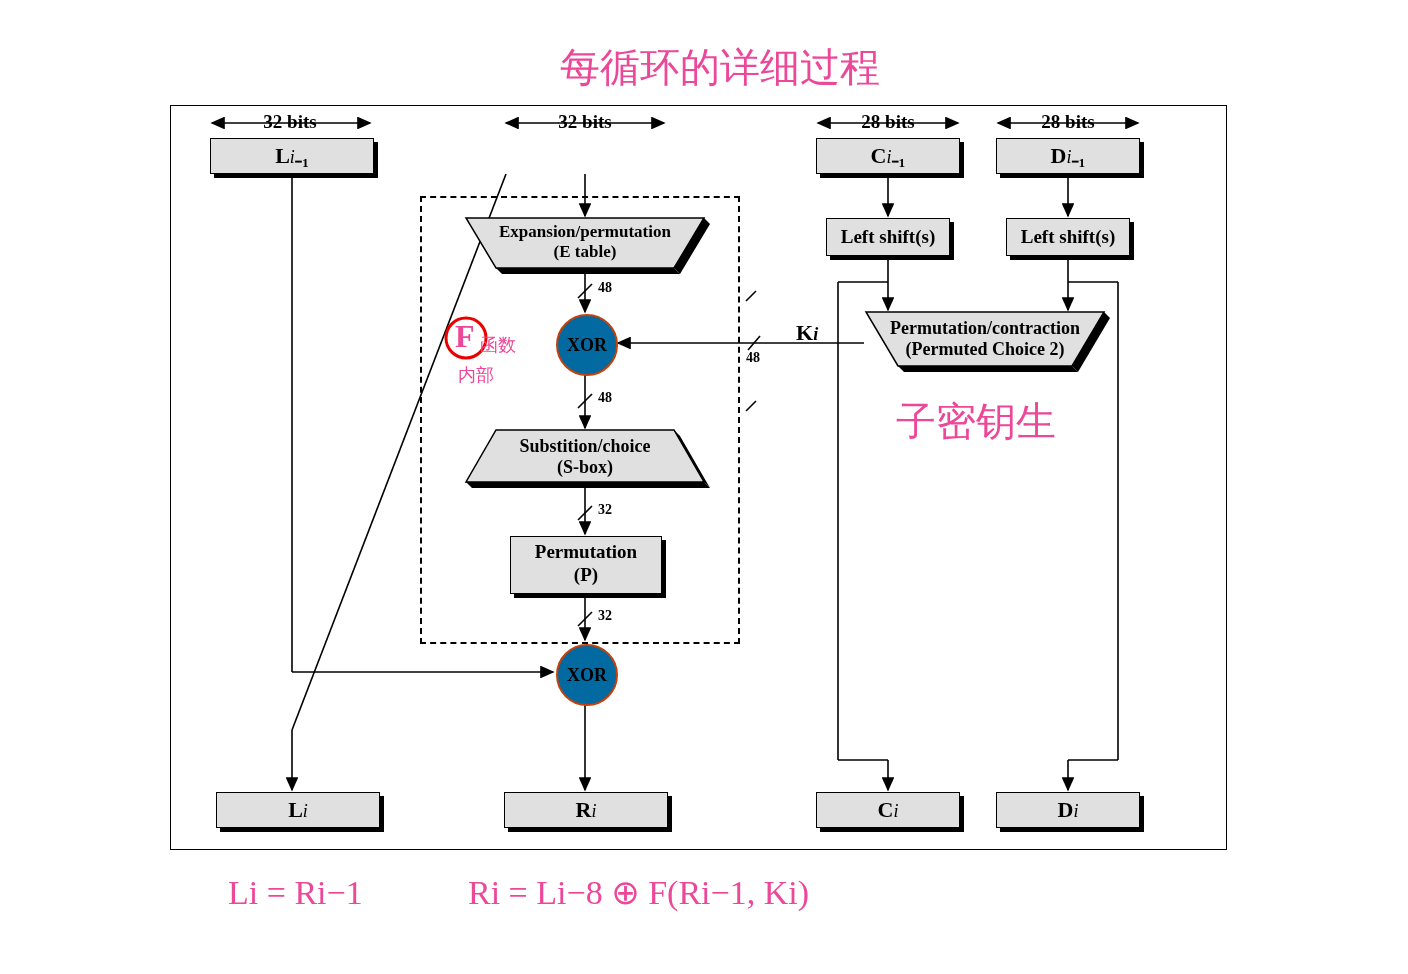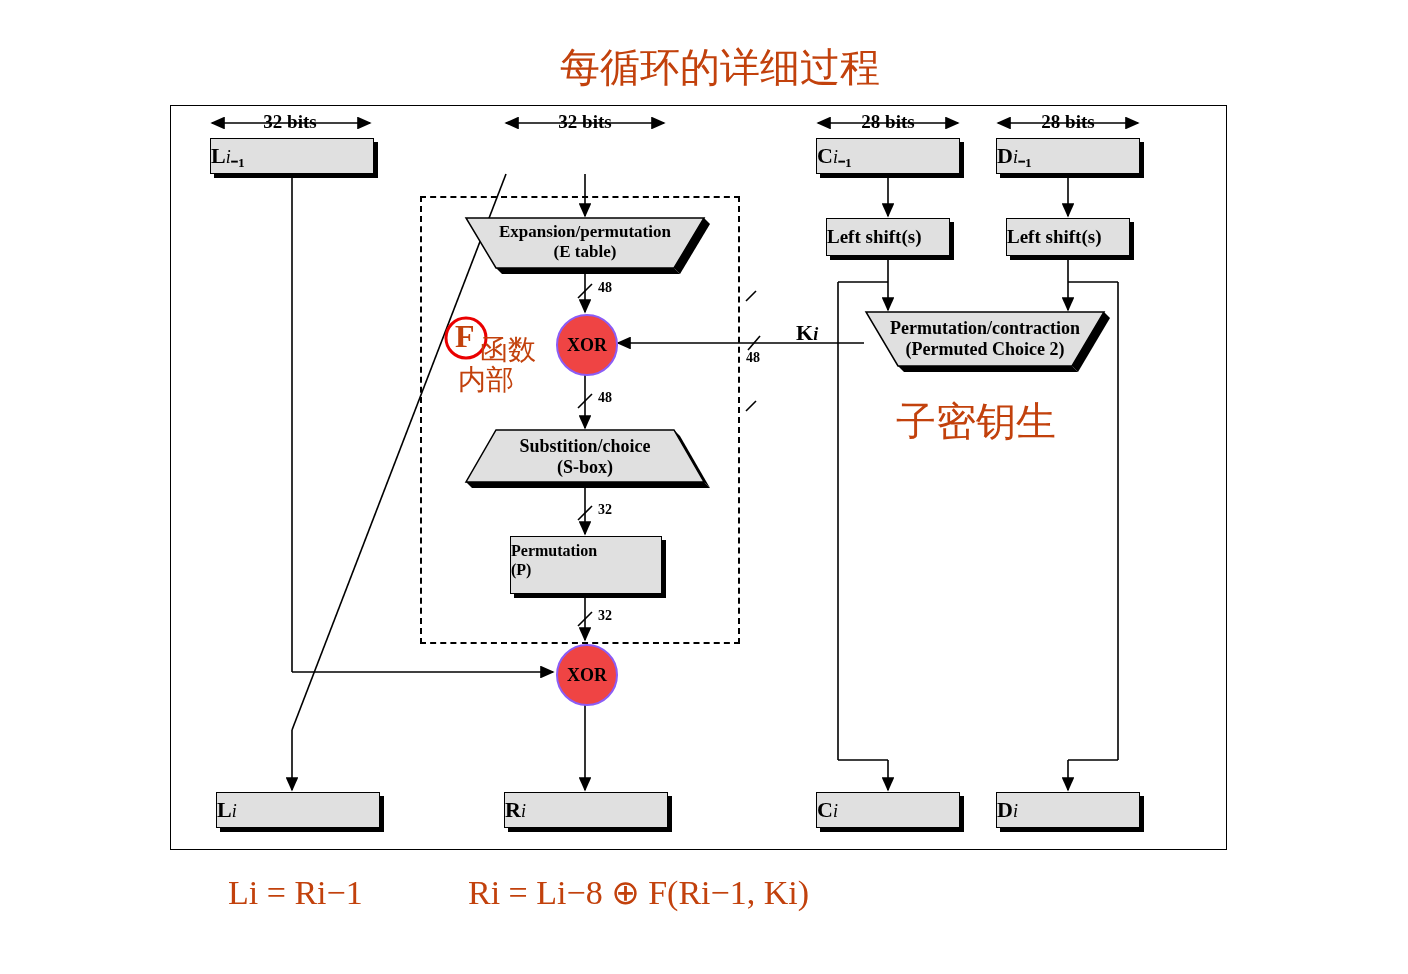--- a/index.html
+++ b/index.html
@@ -1,25 +1,25 @@
 <!DOCTYPE html>
 <html><head>
 <meta charset="utf-8">
 <style>
   html,body{margin:0;padding:0;width:1408px;height:974px;background:#fff;font-family:"Times New Roman",serif;}
   .stage{position:relative;width:1408px;height:974px;}
   .outer-box{position:absolute;left:170px;top:105px;width:1055px;height:743px;border:1.5px solid #000;}
-  .box{position:absolute;background:#e0e0e0;border:1.5px solid #000;text-align:left;box-shadow:4px 4px 0 #000;}
+  .box{position:absolute;background:#e0e0e0;border:1.5px solid #000;text-align:center;box-shadow:4px 4px 0 #000;}
   .box-label{font-size:22px;line-height:1;padding-top:6px;}
   .sub{font-style:italic;font-size:18px;}
   .bits-label{position:absolute;font-size:19px;font-weight:bold;text-align:center;}
-  .circle{position:absolute;width:58px;height:58px;border:2px solid #8b5cf6;border-radius:50%;background:#ef4444;display:flex;align-items:center;justify-content:center;font-weight:bold;font-size:18px;}
+  .circle{position:absolute;width:58px;height:58px;border:2px solid #c2410c;border-radius:50%;background:#0369a1;display:flex;align-items:center;justify-content:center;font-weight:bold;font-size:18px;}
   .dashed{position:absolute;border:2px dashed #000;}
-  .ann{position:absolute;color:#c2410c;font-family:"Kaiti SC","KaiTi","STKaiti",cursive;font-size:40px;line-height:1;}
-  .small-ann{font-size:28px;}
+  .ann{position:absolute;color:#ec4899;font-family:"Kaiti SC","KaiTi","STKaiti",cursive;font-size:40px;line-height:1;}
+  .small-ann{font-size:18px;}
   svg{position:absolute;left:0;top:0;overflow:visible;}
   .tick{position:absolute;font-size:14px;font-weight:bold;}
 </style>
 </head>
 <body>
 <div class="stage">
 
 <div class="outer-box"></div>
 
 <svg width="1408" height="974">
@@ -115,21 +115,21 @@
 </div>
 <div style="position:absolute;left:466px;top:222px;width:238px;text-align:center;font-weight:bold;font-size:17px;line-height:1.15">
   <span>Expansion/permutation</span><br>
   <span>(E table)</span>
 </div>
 <div style="position:absolute;left:866px;top:318px;width:238px;text-align:center;font-weight:bold;font-size:18px;line-height:1.15">
   <span>Permutation/contraction</span><br>
   <span>(Permuted Choice 2)</span>
 </div>
 
-<div class="box" style="left:510px;top:536px;width:150px;height:52px;font-weight:bold;font-size:16px;line-height:1.2;padding-top:4px">
+<div class="box" style="left:510px;top:536px;width:150px;height:52px;font-weight:bold;font-size:19px;line-height:1.2;padding-top:4px">
   <span>Permutation</span><br>
   <span>(P)</span>
 </div>
 
 <div class="circle" style="left:556px;top:314px">XOR</div>
 <div class="circle" style="left:556px;top:644px">XOR</div>
 
 <div class="box" style="left:216px;top:792px;width:162px;height:34px">
   <div class="box-label"><b>L</b><span class="sub">i</span></div>
 </div>

